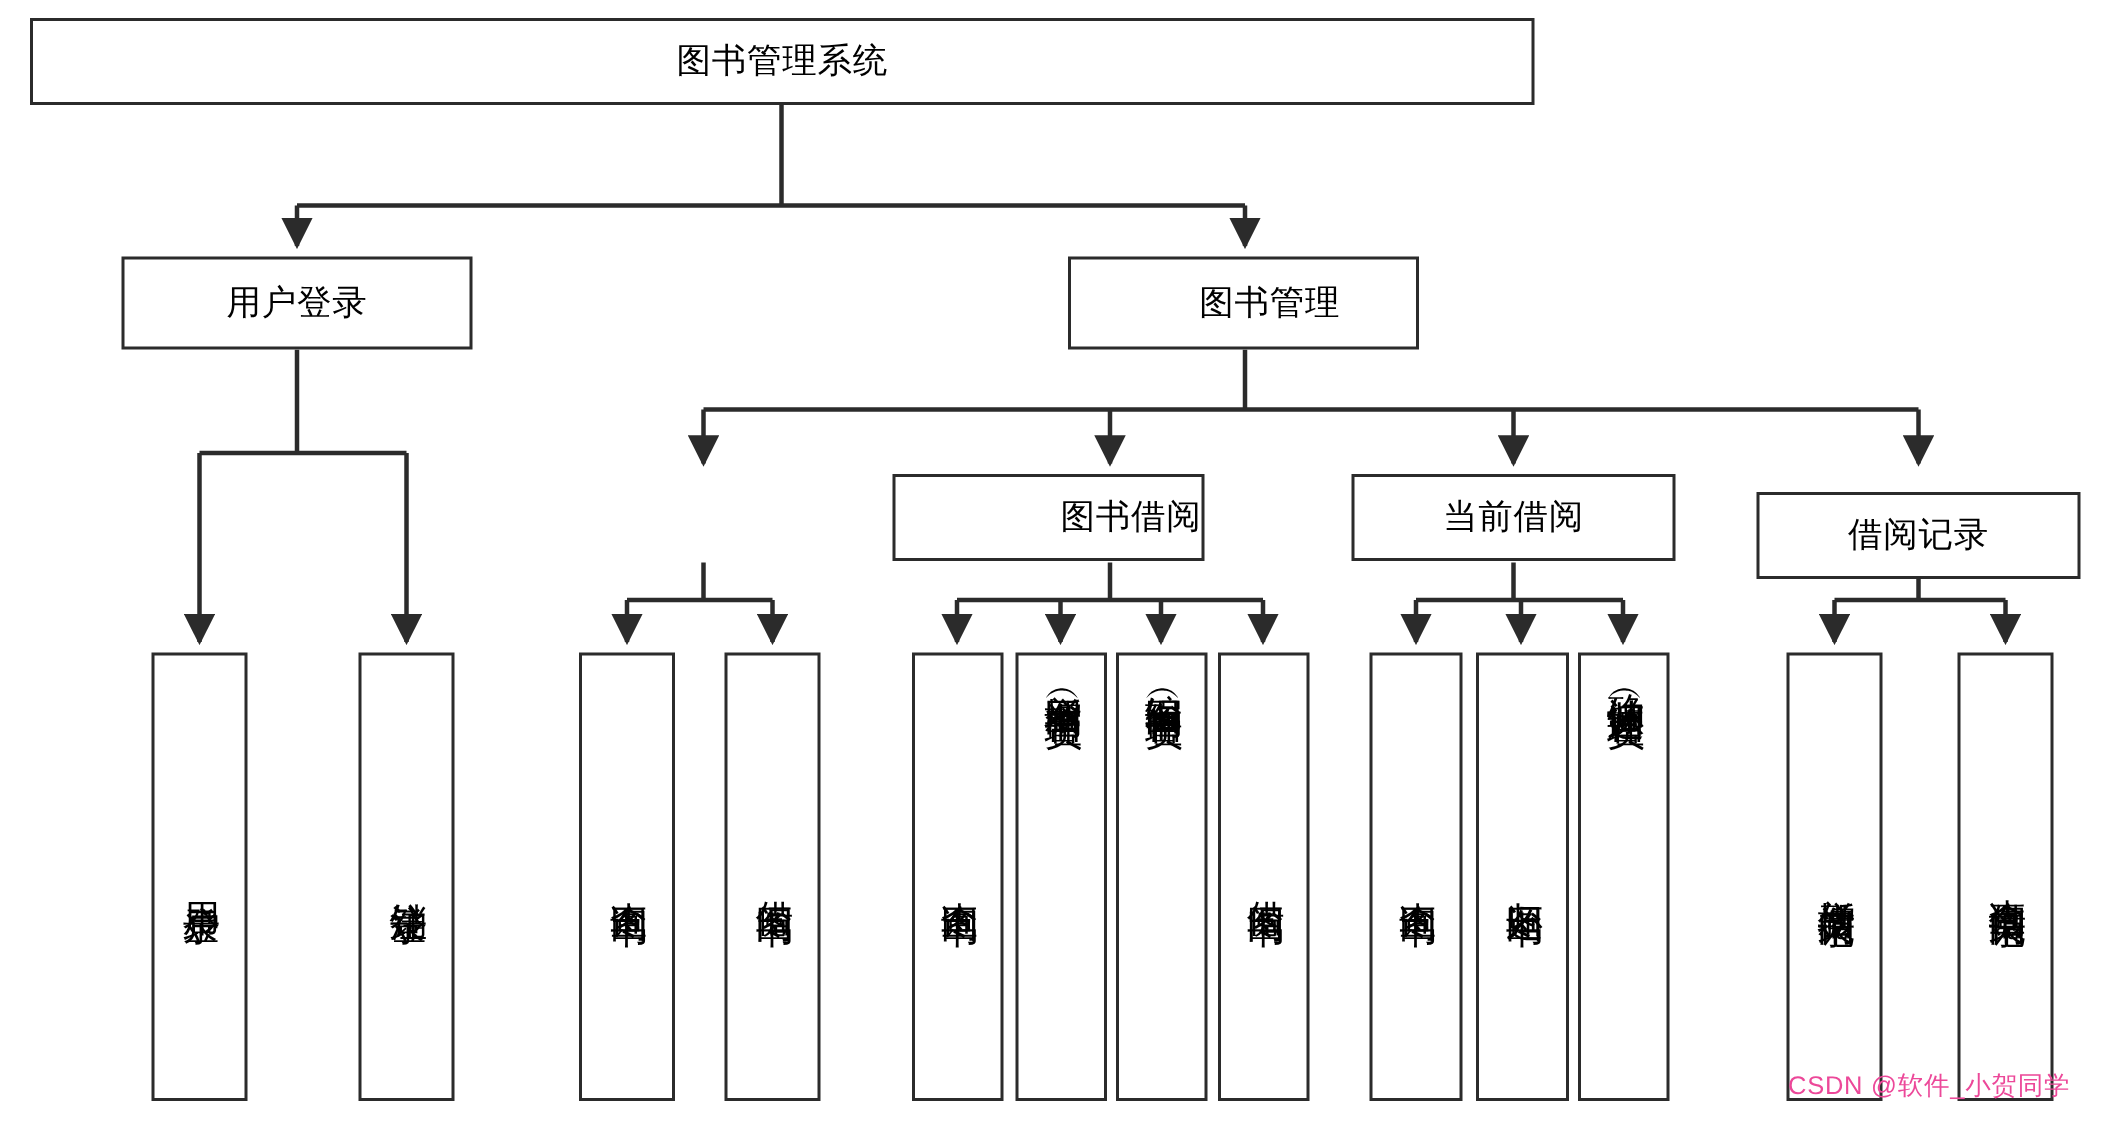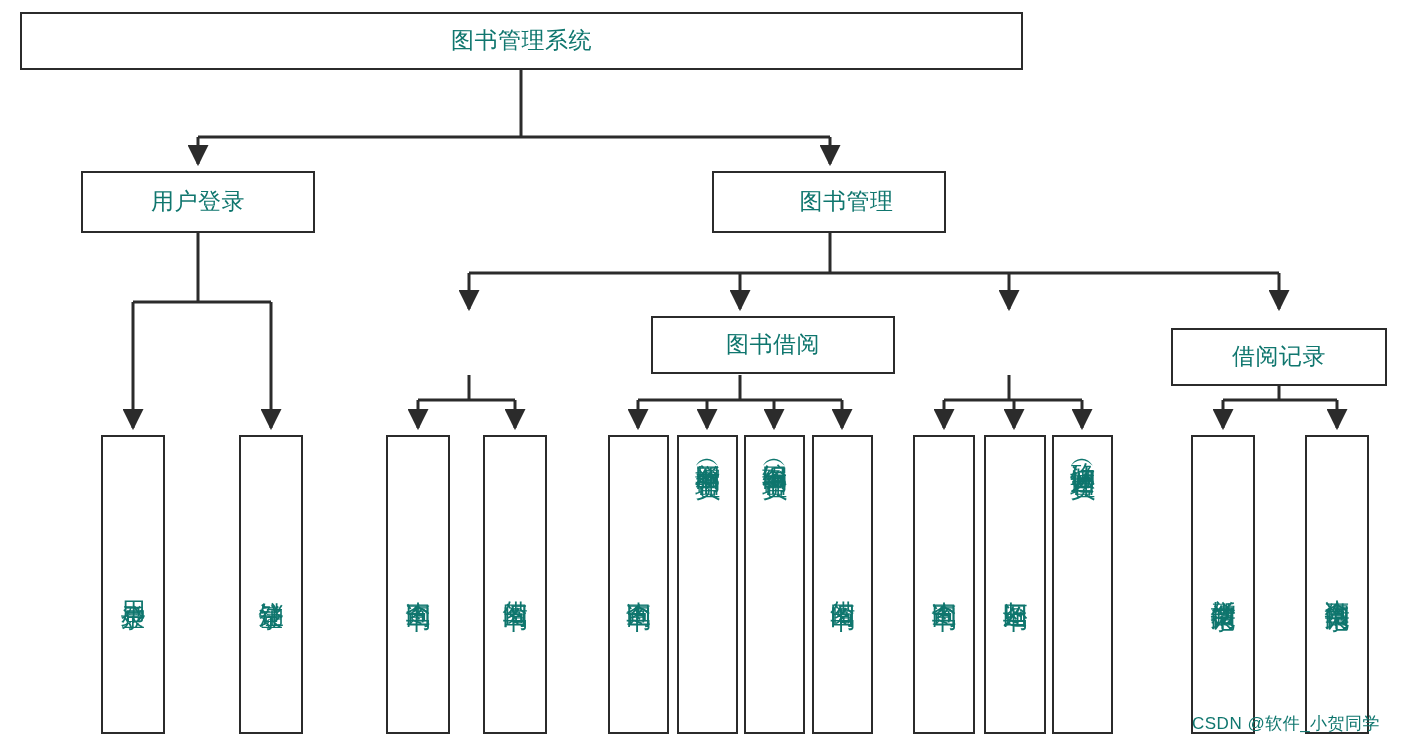--- a/index.html
+++ b/index.html
@@ -25,21 +25,21 @@
     height: 747px;
   }
   .node {
     position: absolute;
     box-sizing: border-box;
     border: 2px solid #2b2b2b;
     background: #ffffff;
     display: flex;
     align-items: center;
     justify-content: center;
-    color: #0f766e;
+    color: #000000;
   }
   .node-label {
     display: block;
     text-align: center;
     line-height: 1.18;
     letter-spacing: 0.5px;
   }
   .node.horizontal .node-label {
     writing-mode: horizontal-tb;
     font-size: 23px;
@@ -56,21 +56,21 @@
   }
   .node.vertical.centered {
     align-items: center;
     padding-top: 0;
   }
   .watermark {
     position: absolute;
     left: 1192px;
     top: 712px;
     font-size: 17px;
-    color: #0f766e;
+    color: #ec4899;
     white-space: nowrap;
     letter-spacing: 0.5px;
   }
 </style>
 </head>
 <body>
 
 <div id="canvas">
 
   <svg class="edges" viewBox="0 0 1405 747" xmlns="http://www.w3.org/2000/svg">
@@ -129,24 +129,27 @@
 
   <div class="node horizontal" style="left:81px; top:171px; width:234px; height:62px;">
     <span class="node-label">用户登录</span>
   </div>
 
   <div class="node horizontal" style="left:712px; top:171px; width:234px; height:62px;padding-left:35px;">
     <span class="node-label">图书管理</span>
   </div>
 
 
-  <div class="node horizontal" style="left:651px; top:316px; width:244px; height:58px;">
+  <div class="node horizontal" style="left:595px; top:316px; width:208px; height:58px;justify-content:flex-end;">
     <span class="node-label">图书借阅</span>
   </div>
 
+  <div class="node horizontal" style="left:901px; top:316px; width:216px; height:58px;">
+    <span class="node-label">当前借阅</span>
+  </div>
 
   <div class="node horizontal" style="left:1171px; top:328px; width:216px; height:58px;">
     <span class="node-label">借阅记录</span>
   </div>
 
   <div class="node vertical centered" style="left:101px; top:435px; width:64px; height:299px;">
     <span class="node-label">用户登录</span>
   </div>
 
   <div class="node vertical centered" style="left:239px; top:435px; width:64px; height:299px;">

